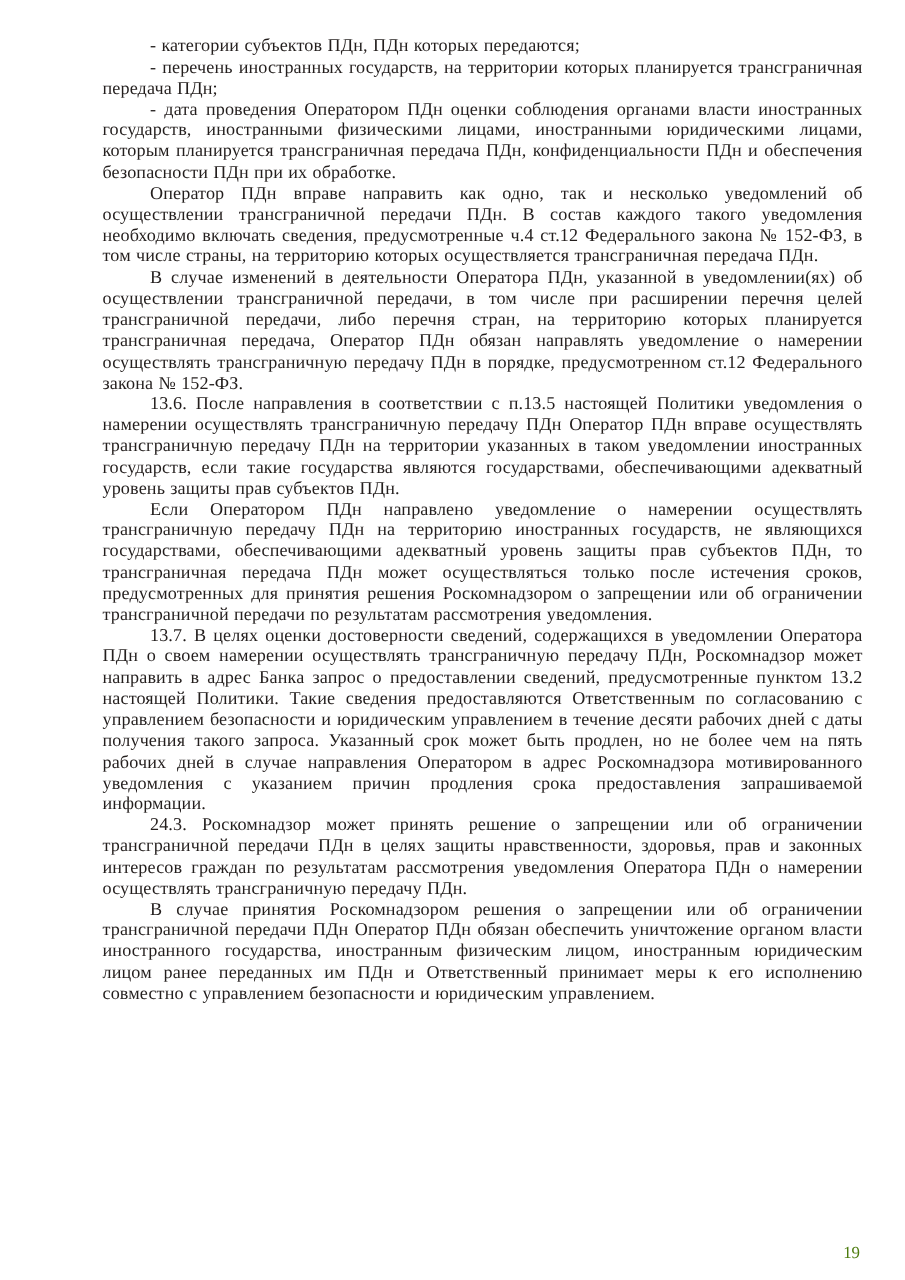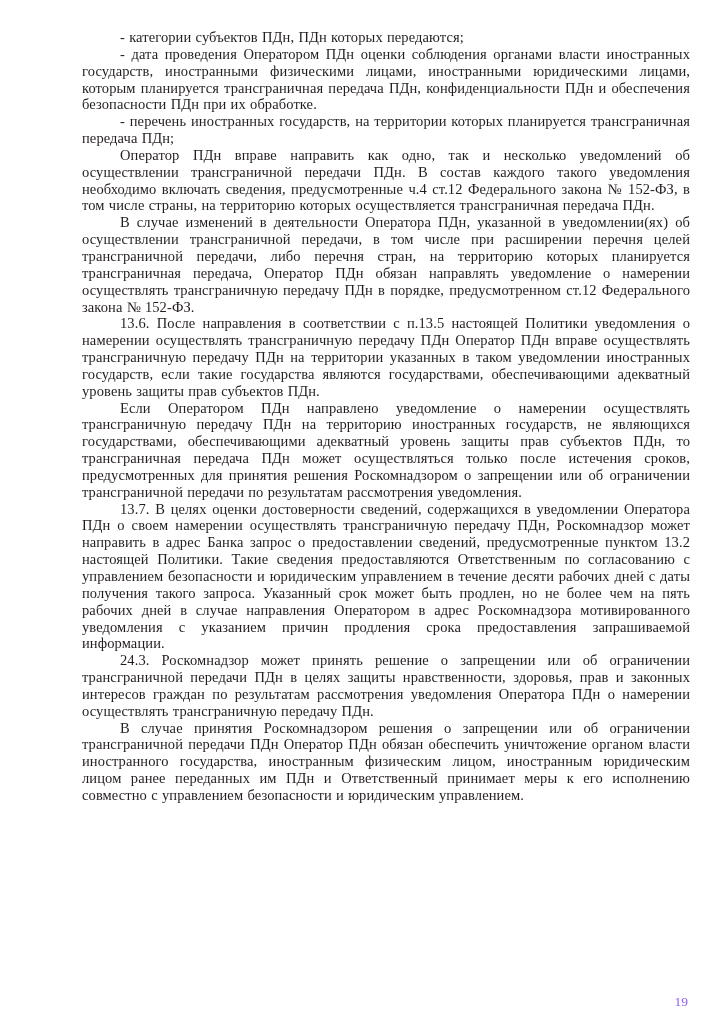--- a/index.html
+++ b/index.html
@@ -29,30 +29,30 @@
     text-align: justify;
     text-indent: 38px;
     word-spacing: 0.5px;
     letter-spacing: 0.1px;
   }
   .page-number {
     position: absolute;
     right: 36px;
     bottom: 14px;
     font-size: 13.5px;
-    color: #8b5cf6;
+    color: #4d7c0f;
   }
 </style>
 </head>
 <body>
 
 <div class="page">
   <p class="para">- категории субъектов ПДн, ПДн которых передаются;</p>
+  <p class="para">- перечень иностранных государств, на территории которых планируется трансграничная передача ПДн;</p>
   <p class="para">- дата проведения Оператором ПДн оценки соблюдения органами власти иностранных государств, иностранными физическими лицами, иностранными юридическими лицами, которым планируется трансграничная передача ПДн, конфиденциальности ПДн и обеспечения безопасности ПДн при их обработке.</p>
-  <p class="para">- перечень иностранных государств, на территории которых планируется трансграничная передача ПДн;</p>
   <p class="para">Оператор ПДн вправе направить как одно, так и несколько уведомлений об осуществлении трансграничной передачи ПДн. В состав каждого такого уведомления необходимо включать сведения, предусмотренные ч.4 ст.12 Федерального закона № 152-ФЗ, в том числе страны, на территорию которых осуществляется трансграничная передача ПДн.</p>
   <p class="para">В случае изменений в деятельности Оператора ПДн, указанной в уведомлении(ях) об осуществлении трансграничной передачи, в том числе при расширении перечня целей трансграничной передачи, либо перечня стран, на территорию которых планируется трансграничная передача, Оператор ПДн обязан направлять уведомление о намерении осуществлять трансграничную передачу ПДн в порядке, предусмотренном ст.12 Федерального закона № 152-ФЗ.</p>
   <p class="para">13.6. После направления в соответствии с п.13.5 настоящей Политики уведомления о намерении осуществлять трансграничную передачу ПДн Оператор ПДн вправе осуществлять трансграничную передачу ПДн на территории указанных в таком уведомлении иностранных государств, если такие государства являются государствами, обеспечивающими адекватный уровень защиты прав субъектов ПДн.</p>
   <p class="para">Если Оператором ПДн направлено уведомление о намерении осуществлять трансграничную передачу ПДн на территорию иностранных государств, не являющихся государствами, обеспечивающими адекватный уровень защиты прав субъектов ПДн, то трансграничная передача ПДн может осуществляться только после истечения сроков, предусмотренных для принятия решения Роскомнадзором о запрещении или об ограничении трансграничной передачи по результатам рассмотрения уведомления.</p>
   <p class="para">13.7. В целях оценки достоверности сведений, содержащихся в уведомлении Оператора ПДн о своем намерении осуществлять трансграничную передачу ПДн, Роскомнадзор может направить в адрес Банка запрос о предоставлении сведений, предусмотренные пунктом 13.2 настоящей Политики. Такие сведения предоставляются Ответственным по согласованию с управлением безопасности и юридическим управлением в течение десяти рабочих дней с даты получения такого запроса. Указанный срок может быть продлен, но не более чем на пять рабочих дней в случае направления Оператором в адрес Роскомнадзора мотивированного уведомления с указанием причин продления срока предоставления запрашиваемой информации.</p>
   <p class="para">24.3. Роскомнадзор может принять решение о запрещении или об ограничении трансграничной передачи ПДн в целях защиты нравственности, здоровья, прав и законных интересов граждан по результатам рассмотрения уведомления Оператора ПДн о намерении осуществлять трансграничную передачу ПДн.</p>
   <p class="para">В случае принятия Роскомнадзором решения о запрещении или об ограничении трансграничной передачи ПДн Оператор ПДн обязан обеспечить уничтожение органом власти иностранного государства, иностранным физическим лицом, иностранным юридическим лицом ранее переданных им ПДн и Ответственный принимает меры к его исполнению совместно с управлением безопасности и юридическим управлением.</p>
   <div class="page-number">19</div>
 </div>
 

